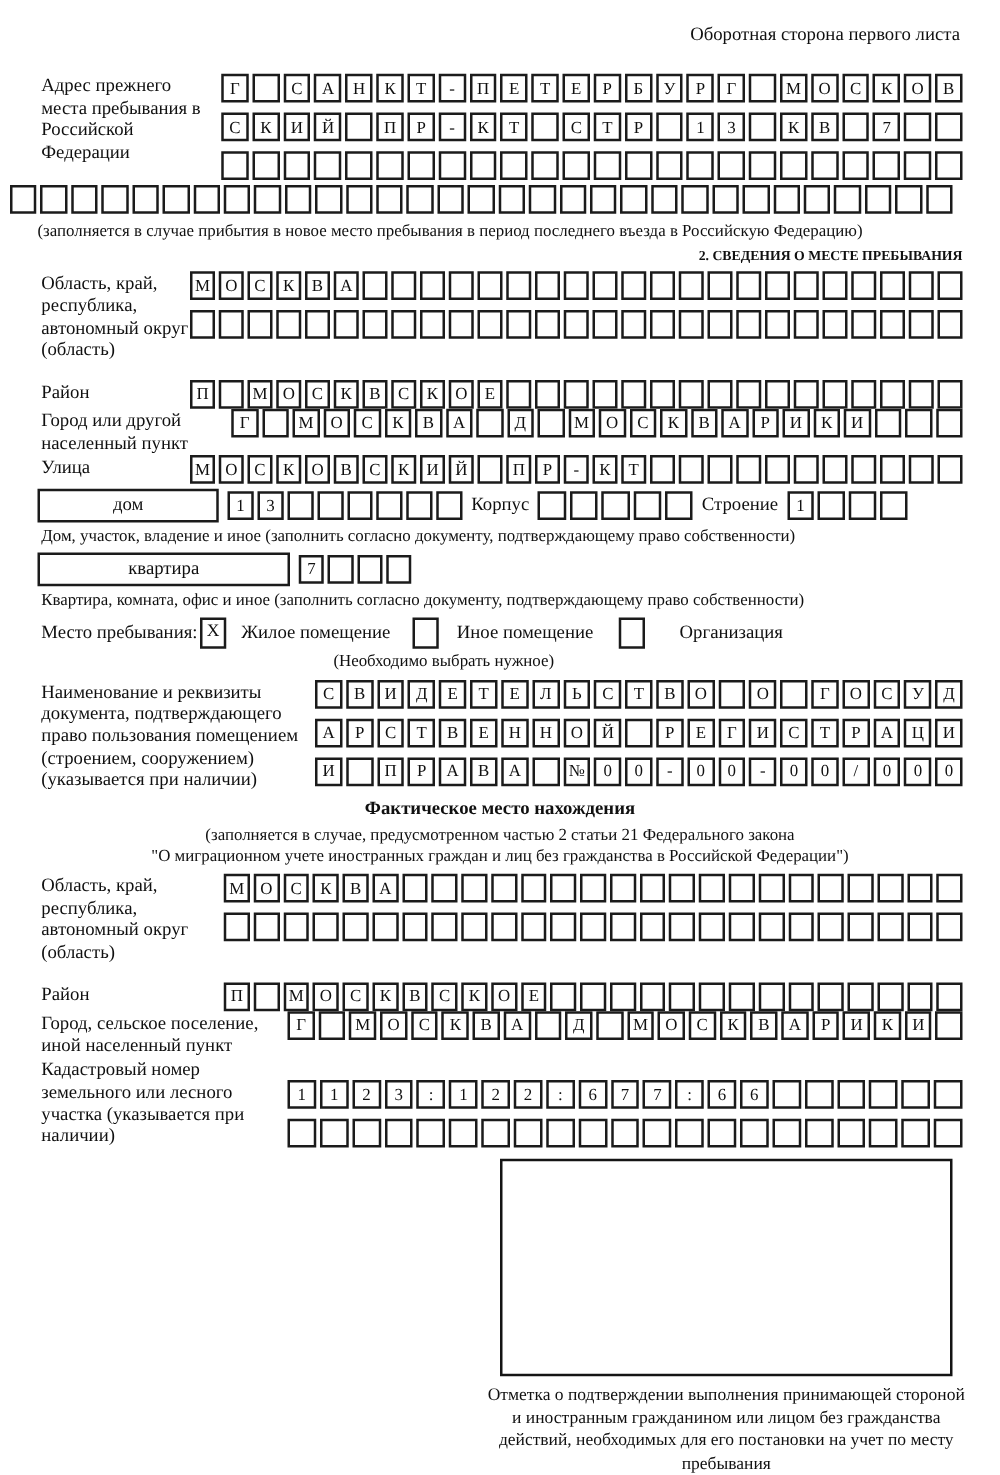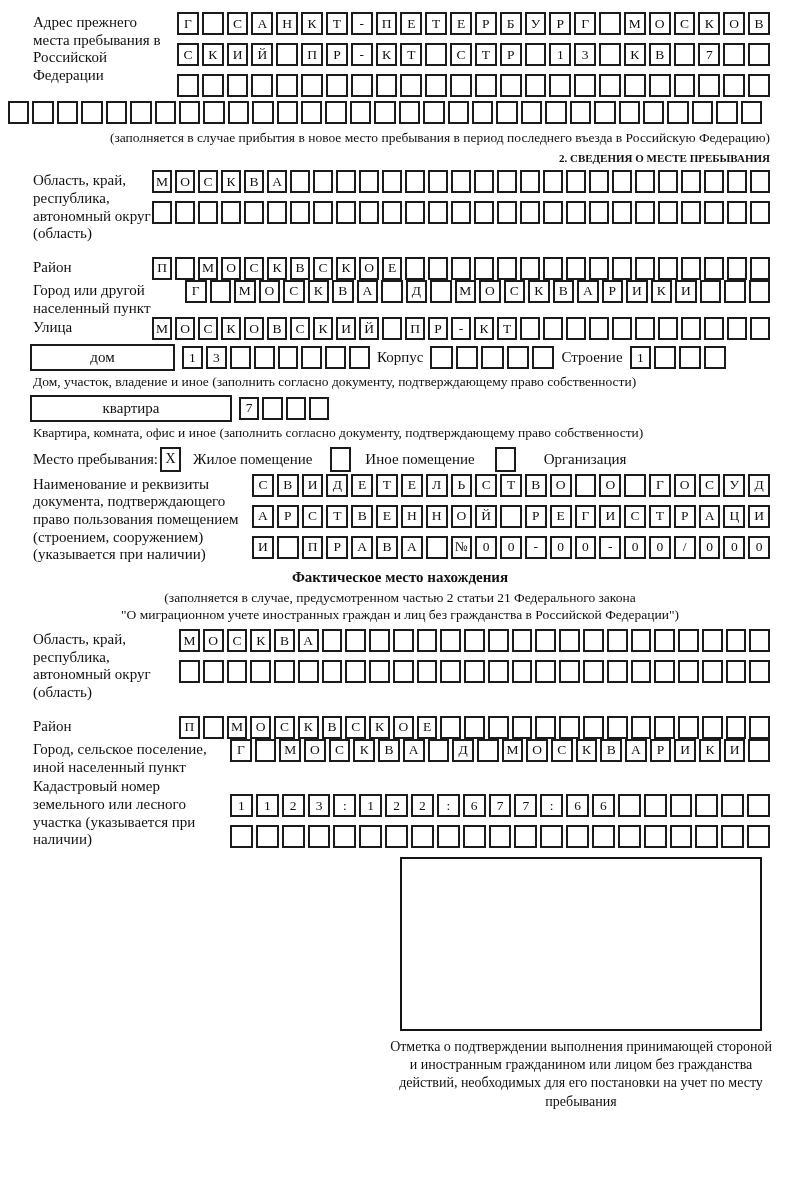--- a/index.html
+++ b/index.html
@@ -26,21 +26,21 @@
   .cellrow { display: flex; gap: 3px; margin-bottom: 8px; }
   .cellrow:last-child { margin-bottom: 0; }
   .cell {
     flex: 1; height: 23px; border: 2px solid #1b1b1b;
     display: flex; align-items: center; justify-content: center;
     font-size: 13.5px; background: #fff;
   }
   .fullrow { margin: 4px 0 6px -22px; width: 754px; }
 
   .caption { font-size: 13.5px; line-height: 1.2; }
-  .center { text-align: right; }
+  .center { text-align: left; }
 
   .section-title { text-align: right; font-weight: bold; font-size: 11px; margin: 6px 0 6px 0; }
 
   .mb2 { margin-bottom: 2px; } .mb4 { margin-bottom: 4px; } .mb6 { margin-bottom: 6px; }
 
   .house-row { display: flex; align-items: center; gap: 7px; margin: 4px 0 3px 0; }
   .label-box {
     border: 2px solid #1b1b1b; height: 27px; display: flex;
     align-items: center; justify-content: center; font-size: 15px;
   }
@@ -61,20 +61,21 @@
 
   .stamp-wrap { margin-left: 370px; width: 372px; margin-top: 8px; }
   .stamp-box { width: 362px; height: 174px; border: 2px solid #141414; background: #fff; }
   .stamp-caption { width: 382px; margin-left: -10px; margin-top: 7px; text-align: center; font-size: 14px; line-height: 1.3; }
 </style>
 </head>
 <body>
 
 <div class="page">
 
+  <div class="header-note">Оборотная сторона первого листа</div>
 
   <div class="field mb2">
     <div class="field-label w145">Адрес прежнего места пребывания в Российской Федерации</div>
     <div class="cells-col">
       <div class="cellrow">
           <span class="cell">Г</span>
           <span class="cell"></span>
           <span class="cell">С</span>
           <span class="cell">А</span>
           <span class="cell">Н</span>
@@ -398,20 +399,21 @@
 
   <div class="checkline">
     <span style="padding-left:3px; margin-right:2px;">Место пребывания:</span>
     <span class="checkbox">X</span>
     <span style="margin-left:12px; margin-right:18px;">Жилое помещение</span>
     <span class="checkbox"></span>
     <span style="margin-left:14px; margin-right:20px;">Иное помещение</span>
     <span class="checkbox"></span>
     <span style="margin-left:28px;">Организация</span>
   </div>
+  <div class="subnote">(Необходимо выбрать нужное)</div>
 
   <div class="field mb2">
     <div class="field-label w222">Наименование и реквизиты документа, подтверждающего право пользования помещением (строением, сооружением) (указывается при наличии)</div>
     <div class="cells-col">
       <div class="cellrow">
           <span class="cell">С</span>
           <span class="cell">В</span>
           <span class="cell">И</span>
           <span class="cell">Д</span>
           <span class="cell">Е</span>

